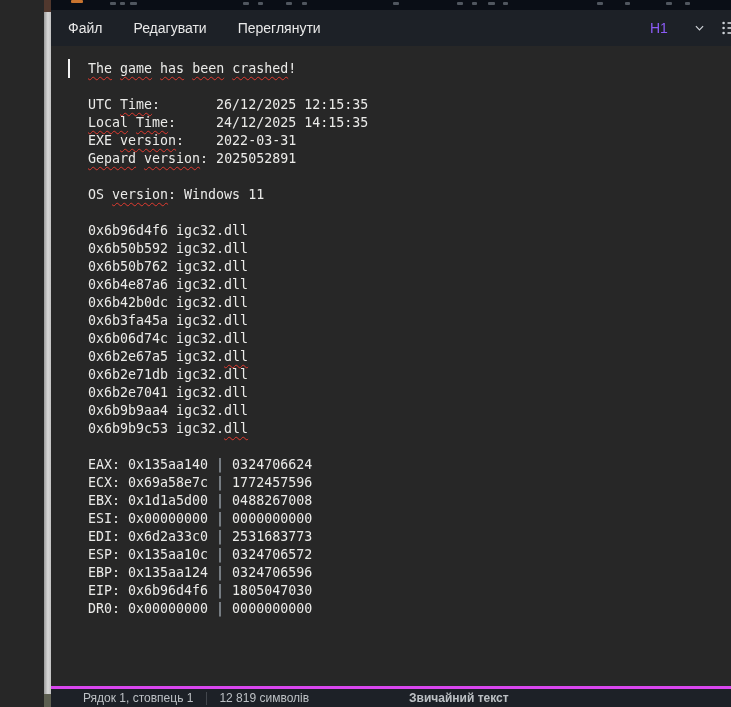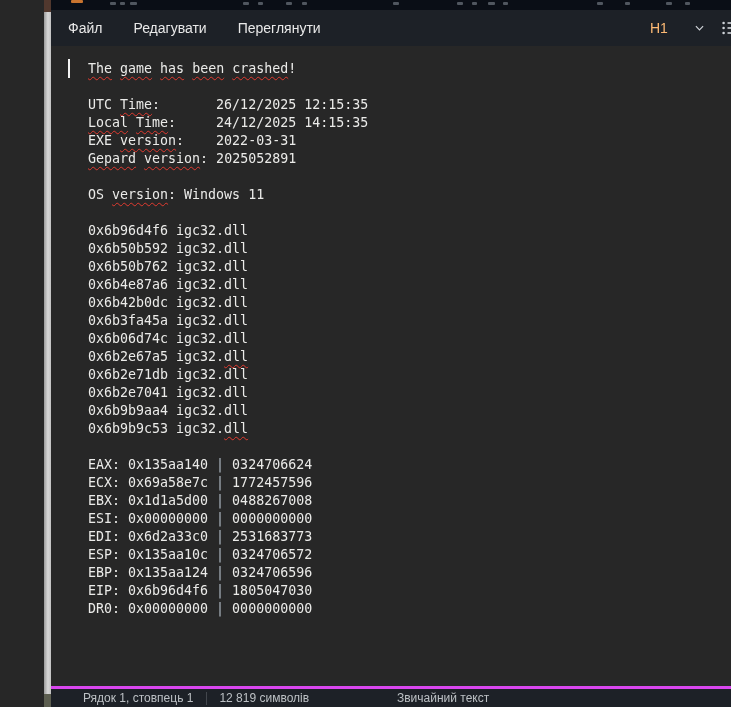--- a/index.html
+++ b/index.html
@@ -18,42 +18,42 @@
 
   
   .notepad { position:absolute; left:7px; top:10px; width:724px; height:697px;
              display:flex; flex-direction:column; background:#272727; }
 
   
   .menubar { position:relative; height:36px; flex:0 0 36px; background:#1d2127;
              display:flex; align-items:center; padding-left:17px; color:#e9e9e9; overflow:hidden; }
   .menu-item { font-size:14px; padding:6px 0; margin-right:31px; color:#e9e9e9; cursor:default; }
   .menu-right { position:absolute; left:597px; top:0; height:36px; display:flex; align-items:center; gap:14px; }
-  .dd { display:flex; align-items:center; gap:27px; background:none; border:none; color:#fdba74;
+  .dd { display:flex; align-items:center; gap:27px; background:none; border:none; color:#8b5cf6;
         font-family:"Liberation Sans",sans-serif; font-size:14px; padding:4px 2px; }
   .chev { width:9px; height:6px; display:inline-block; }
   .bold-btn { background:none; border:none; color:#f0f0f0; font-size:15px; font-weight:bold;
               font-family:"Liberation Serif",serif; padding:4px 2px; }
 
   
   .editor { position:relative; flex:1 1 auto; background:#272727; overflow:hidden;
             padding:14px 0 0 17px; cursor:text; }
   .line { font-family:"DejaVu Sans Mono","Liberation Mono",monospace; font-size:13.3px;
           line-height:18px; height:18px; white-space:pre; color:#ebebe9;padding-left:20px; }
   .sperr { text-decoration:underline; text-decoration-style:wavy; text-decoration-color:#e03a2f;
            text-decoration-thickness:1px; text-underline-offset:3px; }
   .dim { color:#aeb9c2; }
   .caret { position:absolute; left:17px; top:13px; width:1.5px; height:19px; background:#f2f2f2; }
 
   
   .statusbar { position:relative; height:21px; flex:0 0 21px; background:#1d2127;
                border-top:3px solid #d946ef; display:flex; align-items:center;
                padding-left:32px; font-size:12px; color:#bcc0c4; }
   .sb-div { width:1px; height:13px; background:#43474d; margin:0 12px 0 13px; }
-  .sb-right { position:absolute; left:346px; top:0; height:100%; display:flex; align-items:center; }
+  .sb-right { position:absolute; left:358px; top:0; height:100%; display:flex; align-items:center;font-weight:bold; }
 </style>
 </head>
 <body>
 
 <div class="screen">
 
   <div class="top-strip">
     <span class="accent" style="background: rgb(201, 116, 47);"></span>
     <span class="mark" style="left:66px;width:6px"></span>
     <span class="mark" style="left:76px;width:5px"></span>

